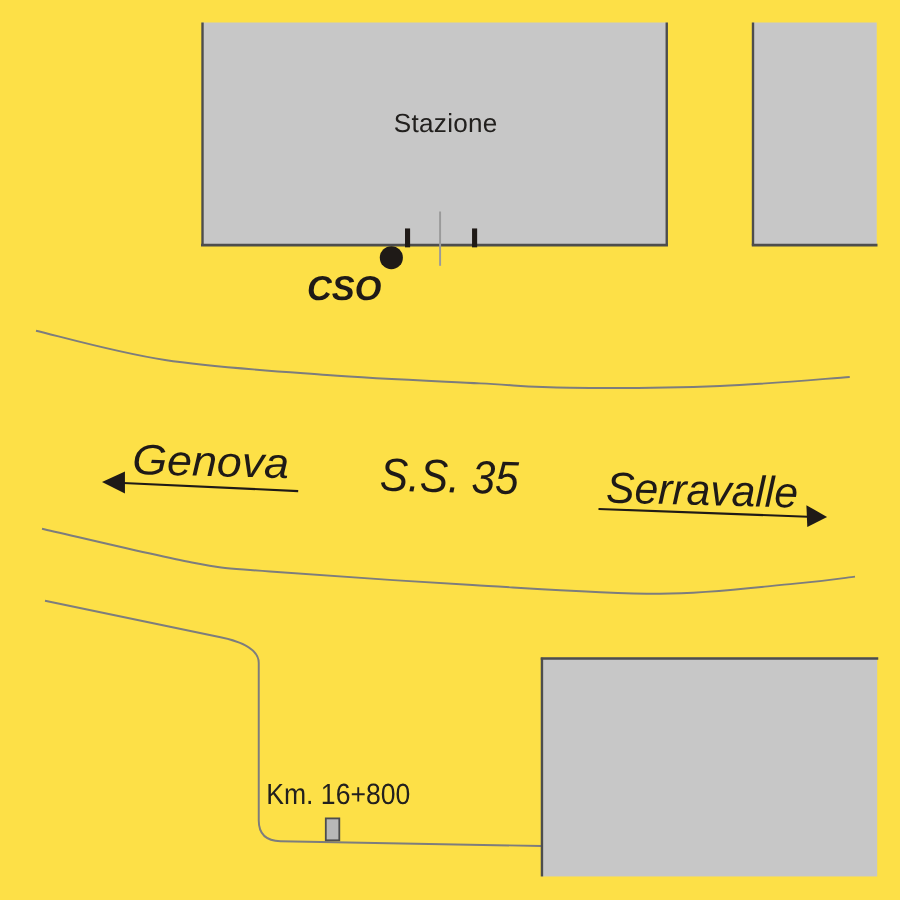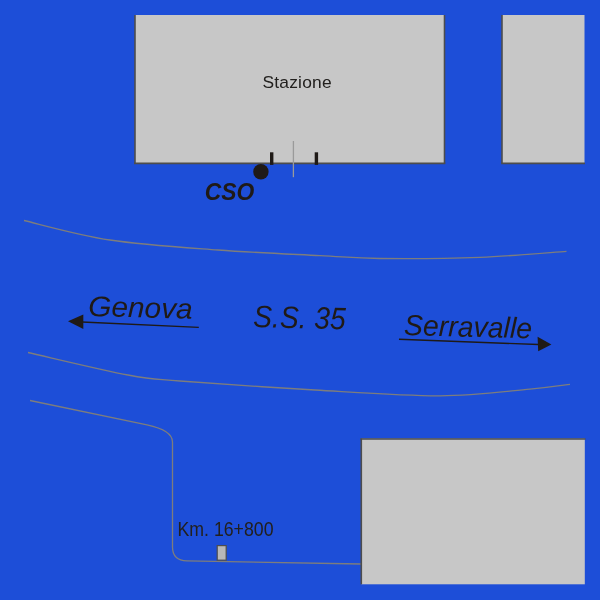--- a/index.html
+++ b/index.html
@@ -1,16 +1,16 @@
 <!DOCTYPE html>
 <html><head>
 <meta charset="utf-8">
 <style>
   html,body{margin:0;padding:0;background:#ffffff;}
-  #wrap{position:relative;width:600px;height:600px;background:#1d4ed8;overflow:hidden;
+  #wrap{position:relative;width:600px;height:600px;background:#fde047;overflow:hidden;
         font-family:"Liberation Sans", sans-serif;}
   svg{position:absolute;left:0;top:0;}
 </style>
 </head>
 <body>
 <div id="wrap">
 <svg width="600" height="600" viewBox="0 0 600 600">
 
   <rect x="135" y="15" width="309.5" height="148" fill="#c7c7c7"></rect>
   <line x1="135" y1="15" x2="135" y2="163.6" stroke="#4d4d4d" stroke-width="1.6"></line>

